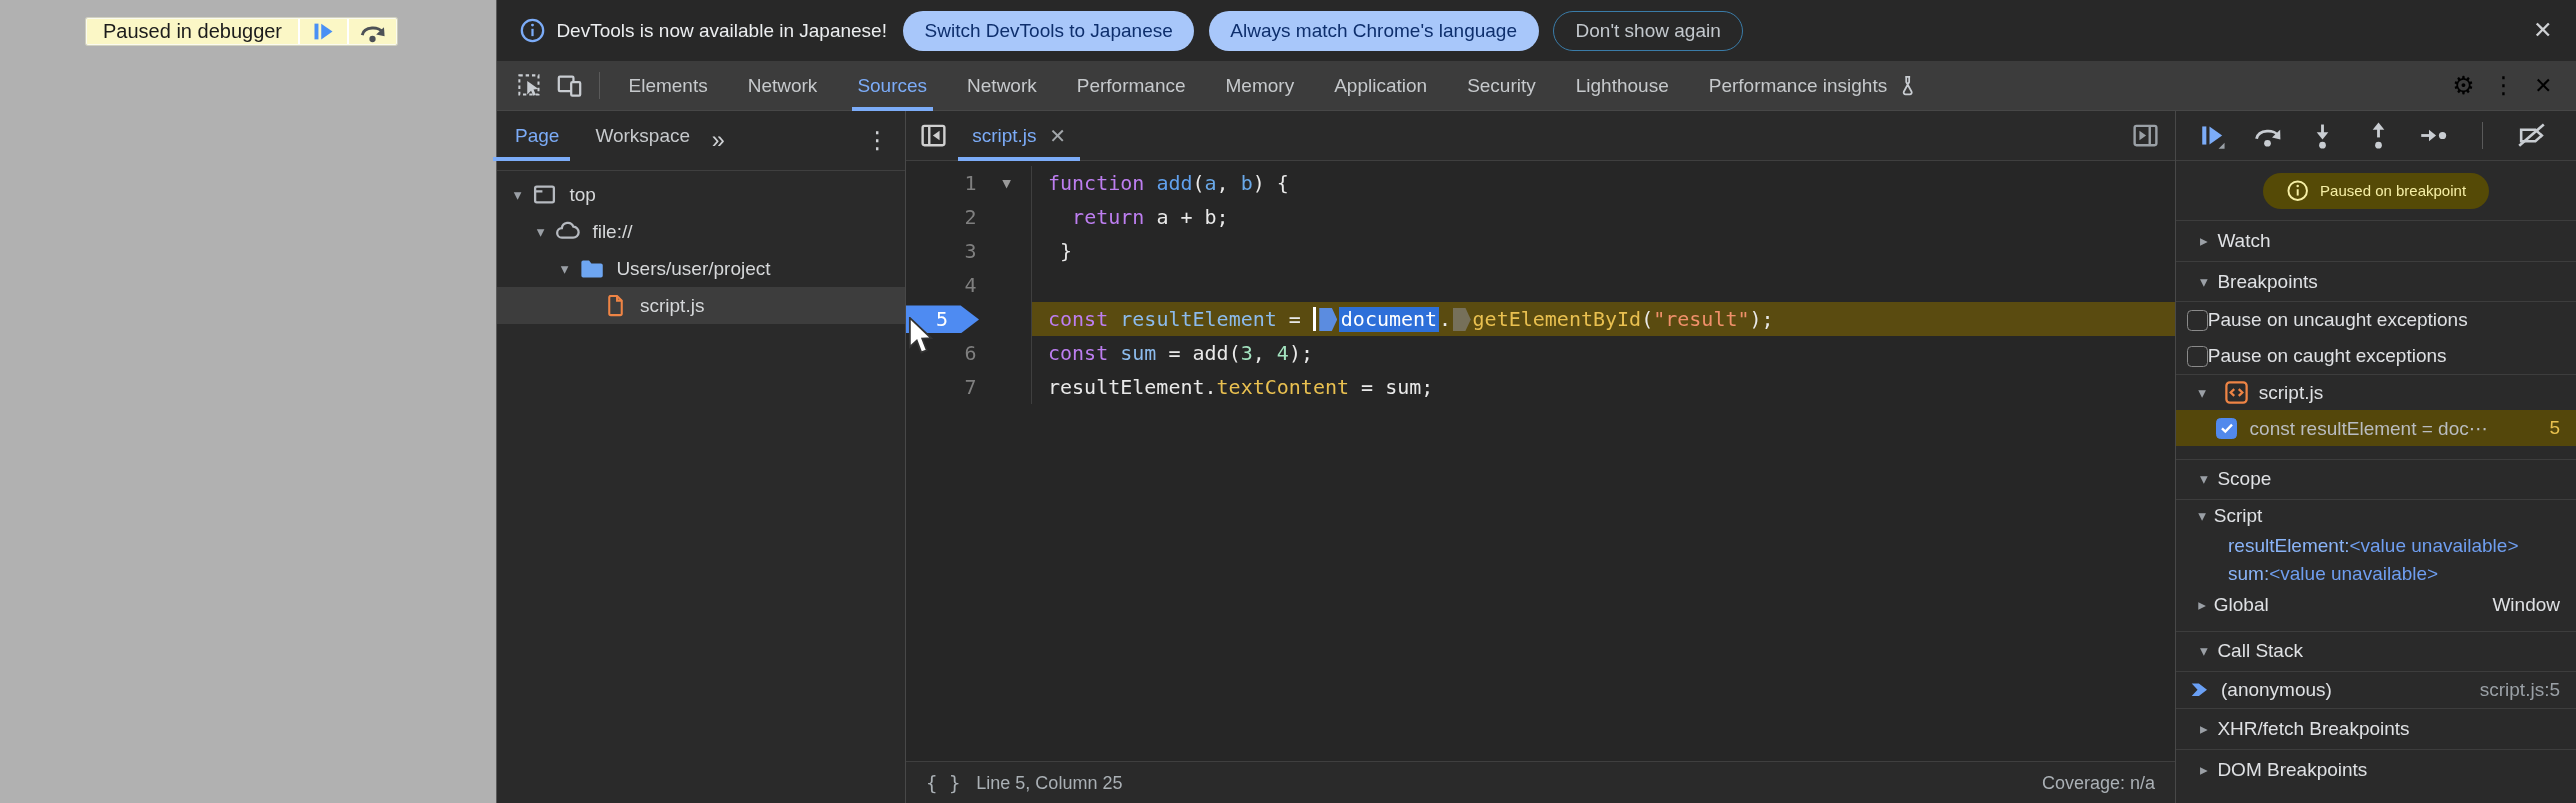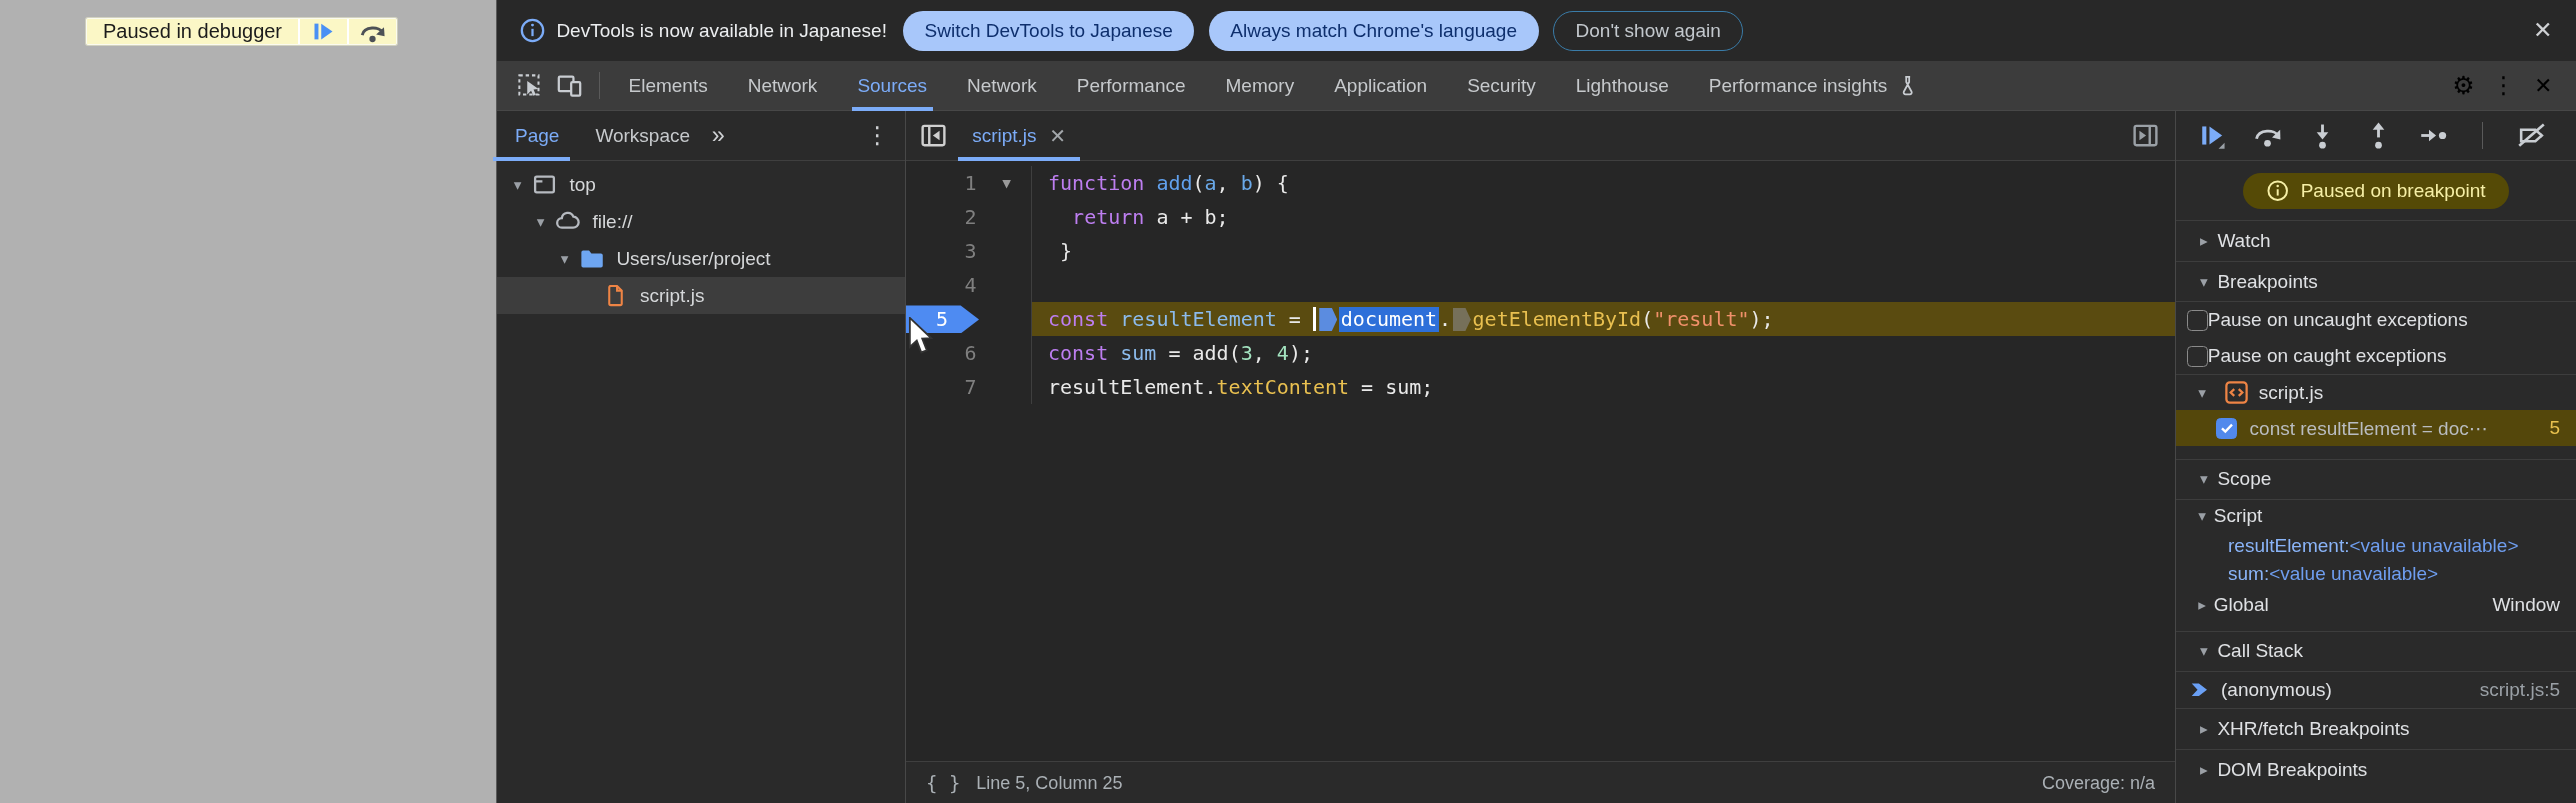--- a/index.html
+++ b/index.html
@@ -37,21 +37,21 @@
   .tab { position:relative; height:50px; display:flex; align-items:center; gap:9px; padding:0 20px;
          color:#c6c9cc; font-size:19px; cursor:pointer; white-space:nowrap; }
   .tab.active { color:#7cacf8; }
   .tab.active::after { content:""; position:absolute; left:14.4px; right:14.4px; bottom:0; height:3.6px; background:#7cacf8; }
 
   
   .content { flex:1; display:flex; min-height:0; }
 
   
   .navigator { width:409px; flex:0 0 auto; border-right:0.9px solid #484848; display:flex; flex-direction:column; background:#2a2a2a; }
-  .nav-tabs { height:50px; display:flex; align-items:center; border-bottom:0.9px solid #3f3f3f; padding-right:7.2px; }
+  .nav-tabs { height:60px; display:flex; border-bottom:0.9px solid #3f3f3f; padding-right:7.2px; }
   .nav-tab { position:relative; height:50px; display:flex; align-items:center; padding:0 18px;
              color:#c6c9cc; font-size:19px; cursor:pointer; }
   .nav-tab.active { color:#7cacf8; }
   .nav-tab.active::after { content:""; position:absolute; left:-3.6px; right:7.2px; bottom:0; height:3.6px; background:#7cacf8; }
   .tree { padding-top:5.4px; }
   .trow { height:37px; display:flex; align-items:center; color:#d6d8da; font-size:19px; cursor:pointer; }
   .trow.selected { background:#3d3d3d; }
   .caret { width:23.4px; text-align:center; color:#9ba0a6; font-size:15.3px; flex:0 0 auto; }
   .ticon { width:31px; height:31px; margin-right:9px; display:flex; align-items:center; justify-content:center; flex:0 0 auto; }
 
@@ -81,21 +81,21 @@
 
   .statusbar { height:43px; border-top:0.9px solid #3f3f3f; display:flex; align-items:center; padding:0 20px;
                color:#aab0b5; font-size:18px; background:#2a2a2a; }
   .statusbar .braces { font-family:"DejaVu Sans Mono", monospace; margin-right:16px; font-size:19px; }
 
   
   .dbg { width:401px; flex:0 0 auto; border-left:0.9px solid #484848; background:#2a2a2a; display:flex; flex-direction:column; font-size:19px; color:#dfe1e4; overflow:hidden; }
   .dbg-toolbar { height:50px; display:flex; align-items:center; gap:23.4px; padding-left:20px; border-bottom:0.9px solid #3f3f3f; flex:0 0 auto; }
   .dbg-toolbar .tool { width:32px; height:32px; display:flex; align-items:center; justify-content:center; cursor:pointer; color:#c9cdd2; }
   .banner-wrap { height:59px; display:flex; align-items:flex-start; justify-content:center; padding-top:11.7px; }
-  .banner { height:36px; background:#554a06; color:#f6efa6; border-radius:18px; display:flex; align-items:center; gap:10.8px; padding:0 23.4px; font-size:19px; }
+  .banner { height:36px; background:#554a06; color:#f6efa6; border-radius:18px; display:flex; align-items:center; gap:10.8px; padding:0 23.4px; font-size:15px; }
   .sec { border-top:0.9px solid #3d3d3d; }
   .sec-head { height:40px; display:flex; align-items:center; padding-left:14.4px; cursor:pointer; }
   .sec-head.bordered { border-bottom:0.9px solid #3d3d3d; }
   .sec-head .caret { width:27px; }
   .row { height:36px; display:flex; align-items:center; padding-left:14.4px; }
   .chkrow { gap:0; padding-left:10.8px; cursor:pointer; }
   .chk { width:21px; height:21px; border:1.8px solid #8a8a8a; border-radius:4.5px; background:transparent; flex:0 0 auto; }
   .chk.checked { background:#5189ec; border-color:#5189ec; display:flex; align-items:center; justify-content:center; }
   .bp-group { border-top:0.9px solid #3d3d3d; cursor:pointer; }
   .bp-entry { background:#54470b; padding-left:40px; gap:12.6px; cursor:pointer; }

